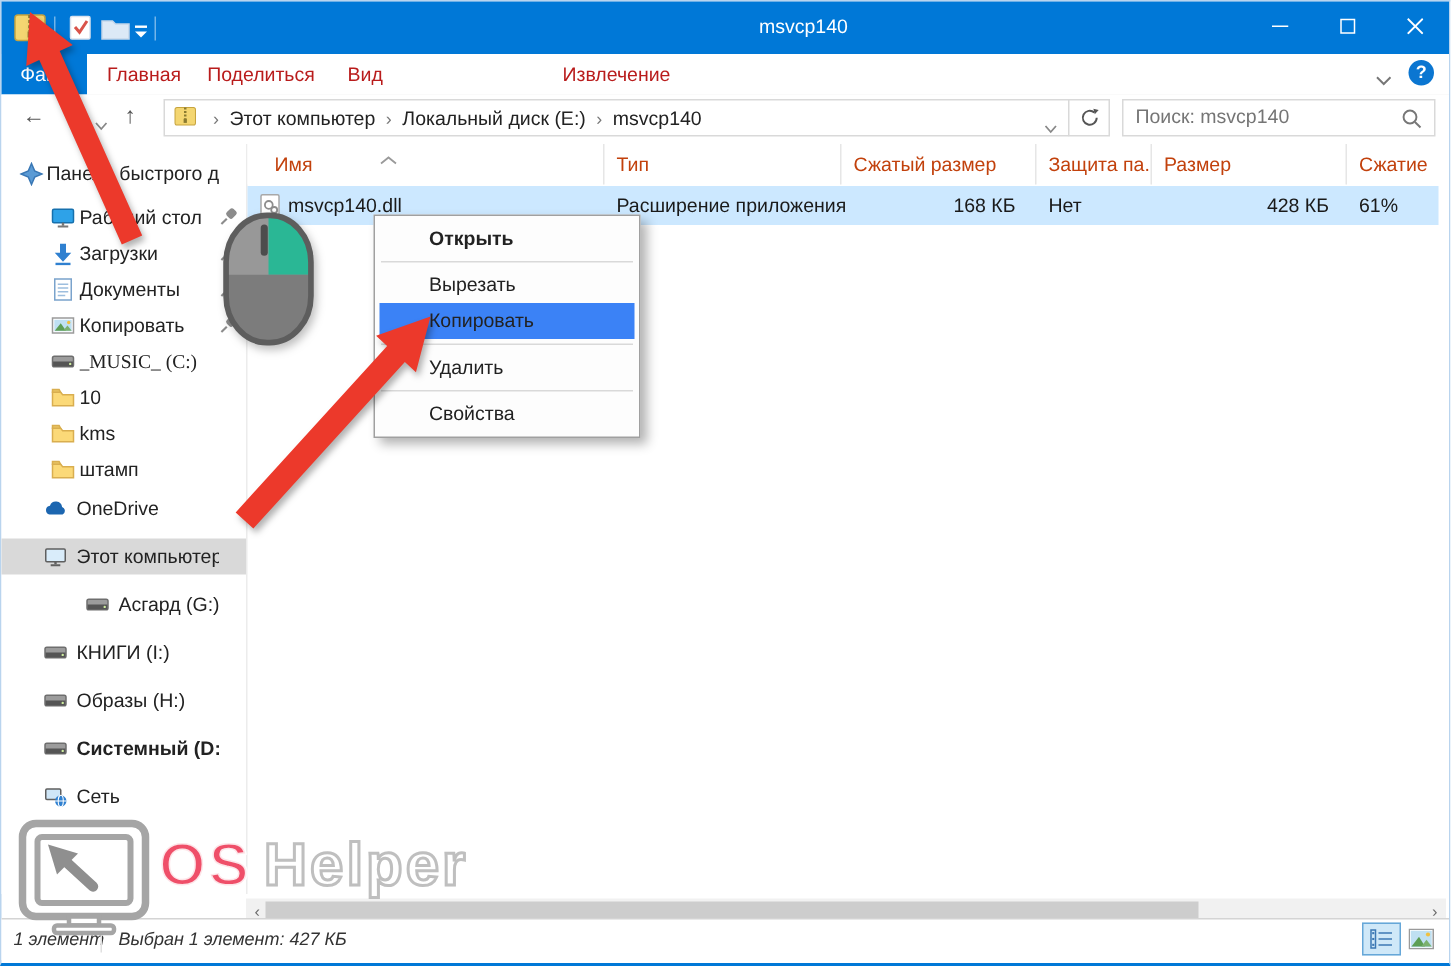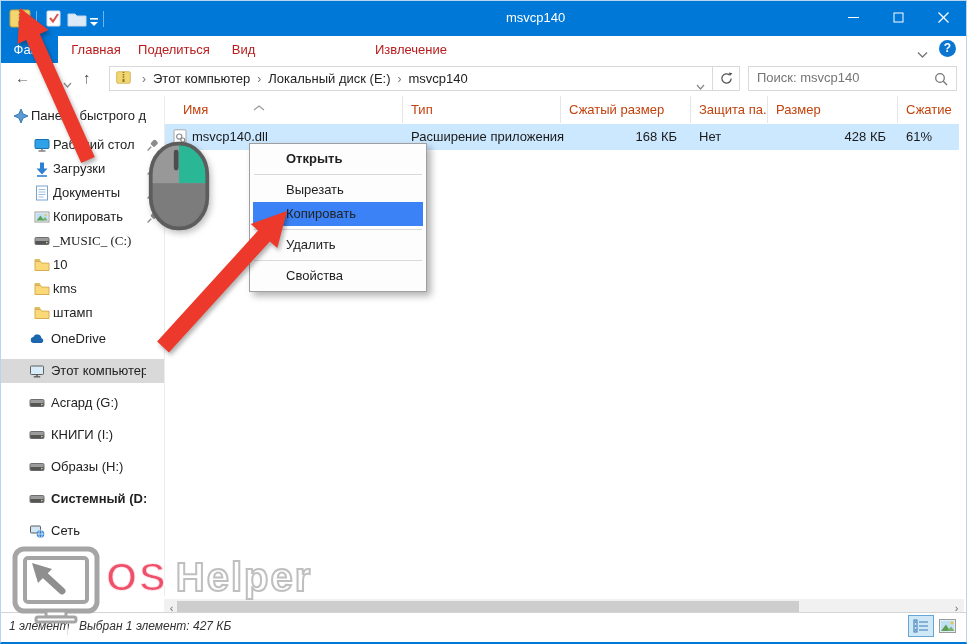--- a/index.html
+++ b/index.html
@@ -284,21 +284,21 @@
         <span class="slabel" style="left:50px;max-width:95px">OneDrive</span>
       </div>
       <div class="side-row sel" style="top: 263px;">
         <span class="sicon" style="left:28px"><svg width="16" height="16" viewBox="0 0 16 16">
             <rect x="1.5" y="3" width="13" height="8.5" rx="0.8" fill="#d9ecfa" stroke="#5f5f5f"></rect>
             <line x1="8" y1="11.5" x2="8" y2="13.2" stroke="#5f5f5f" stroke-width="1.6"></line>
             <line x1="4.8" y1="13.8" x2="11.2" y2="13.8" stroke="#5f5f5f" stroke-width="1.4"></line>
           </svg></span>
         <span class="slabel" style="left:50px;max-width:95px">Этот компьютер</span>
       </div>
-      <div class="side-row" style="top: 295px;">
+      <div class="side-row" style="top: 295px; margin-left: 28px;">
         <span class="sicon" style="left:28px"><svg width="16" height="16" viewBox="0 0 16 16">
             <rect x="1" y="4.5" width="14" height="7" rx="1.2" fill="#9c9c9c" stroke="#6e6e6e"></rect>
             <rect x="1.4" y="8" width="13.2" height="3.2" fill="#555"></rect>
             <circle cx="12.8" cy="9.6" r="0.8" fill="#cfeea0"></circle>
           </svg></span>
         <span class="slabel" style="left:50px;max-width:95px">Асгард (G:)</span>
       </div>
       <div class="side-row" style="top: 327px;">
         <span class="sicon" style="left:28px"><svg width="16" height="16" viewBox="0 0 16 16">
             <rect x="1" y="4.5" width="14" height="7" rx="1.2" fill="#9c9c9c" stroke="#6e6e6e"></rect>

